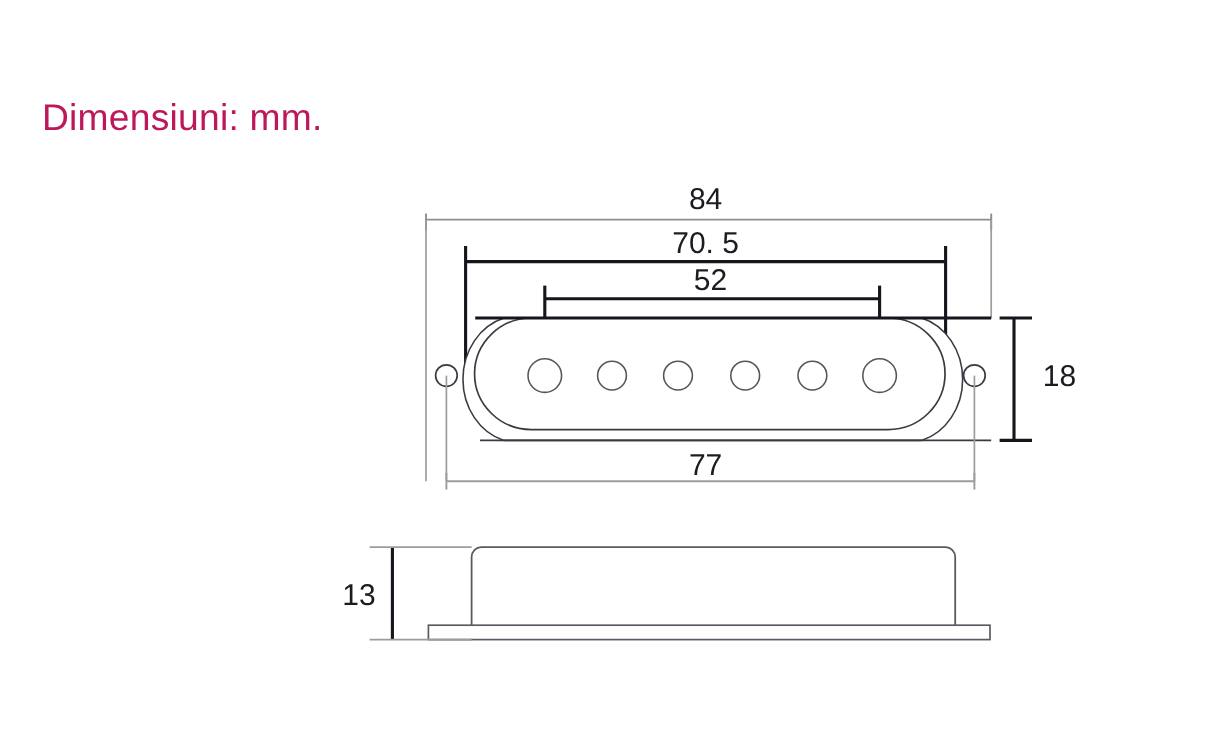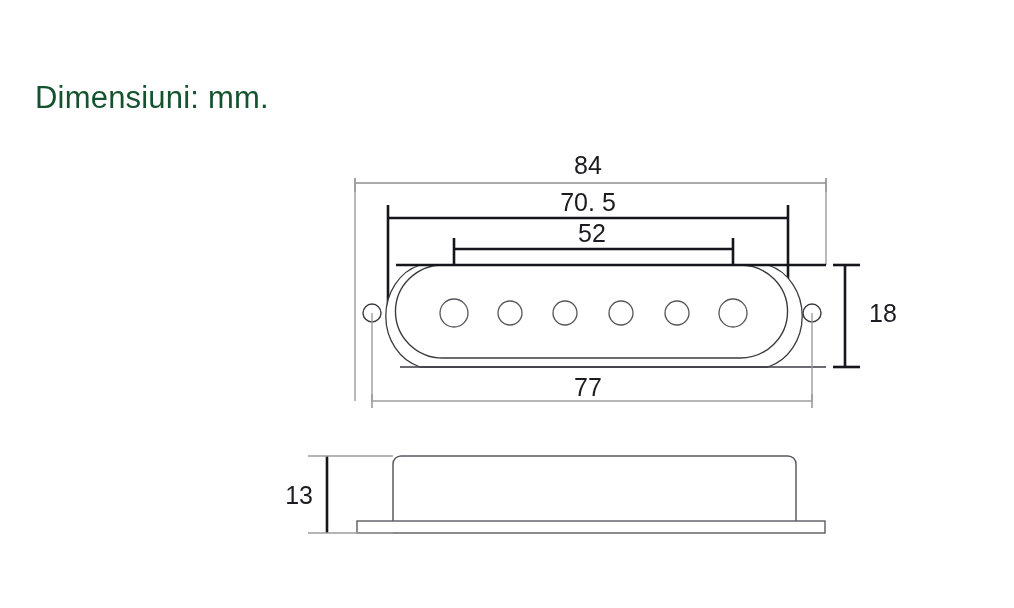--- a/index.html
+++ b/index.html
@@ -22,21 +22,21 @@
     background: #ffffff;
   }
   .title {
     position: absolute;
     left: 35px;
     top: 78px;
     font-size: 31px;
     line-height: 40px;
     font-weight: 400;
     letter-spacing: 0.2px;
-    color: #14532d;
+    color: #be185d;
     white-space: nowrap;
     text-align: center;
   }
   .drawing-svg {
     position: absolute;
     left: 0;
     top: 0;
     width: 1014px;
     height: 608px;
     display: block;

